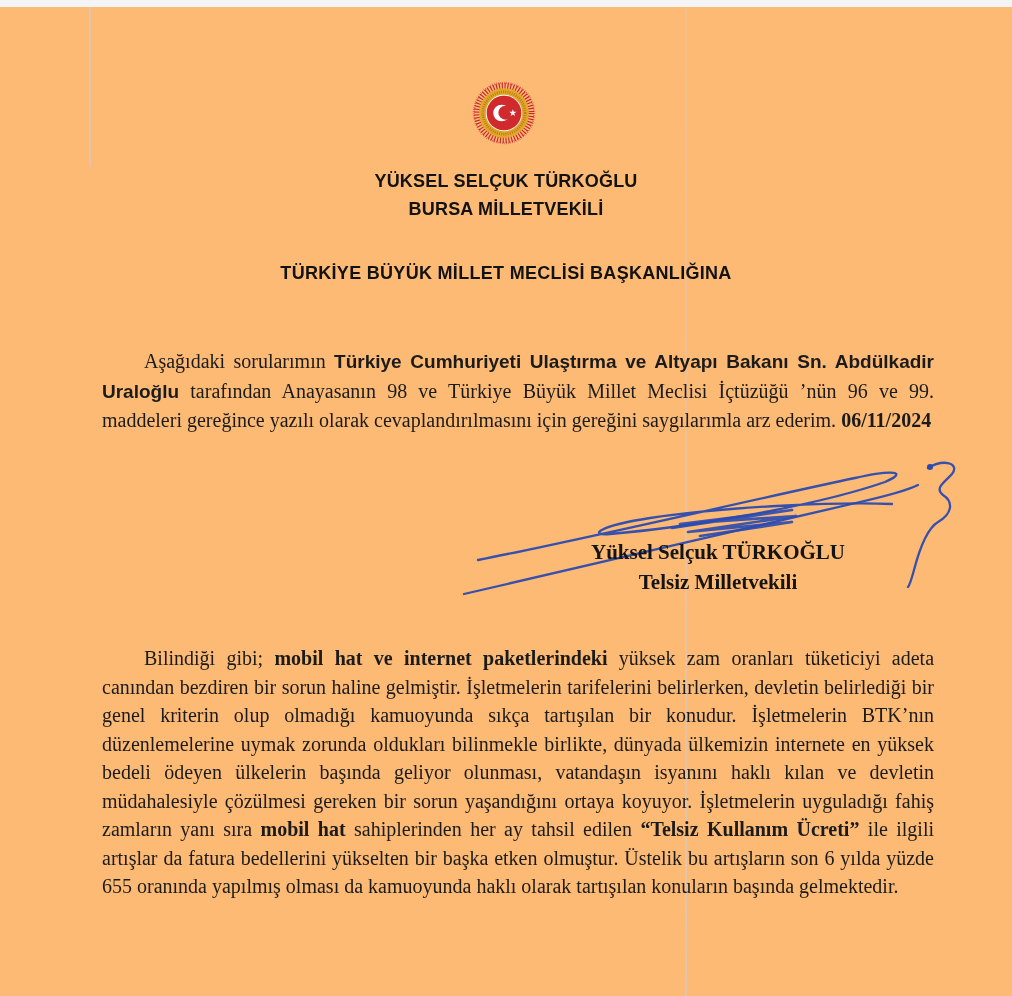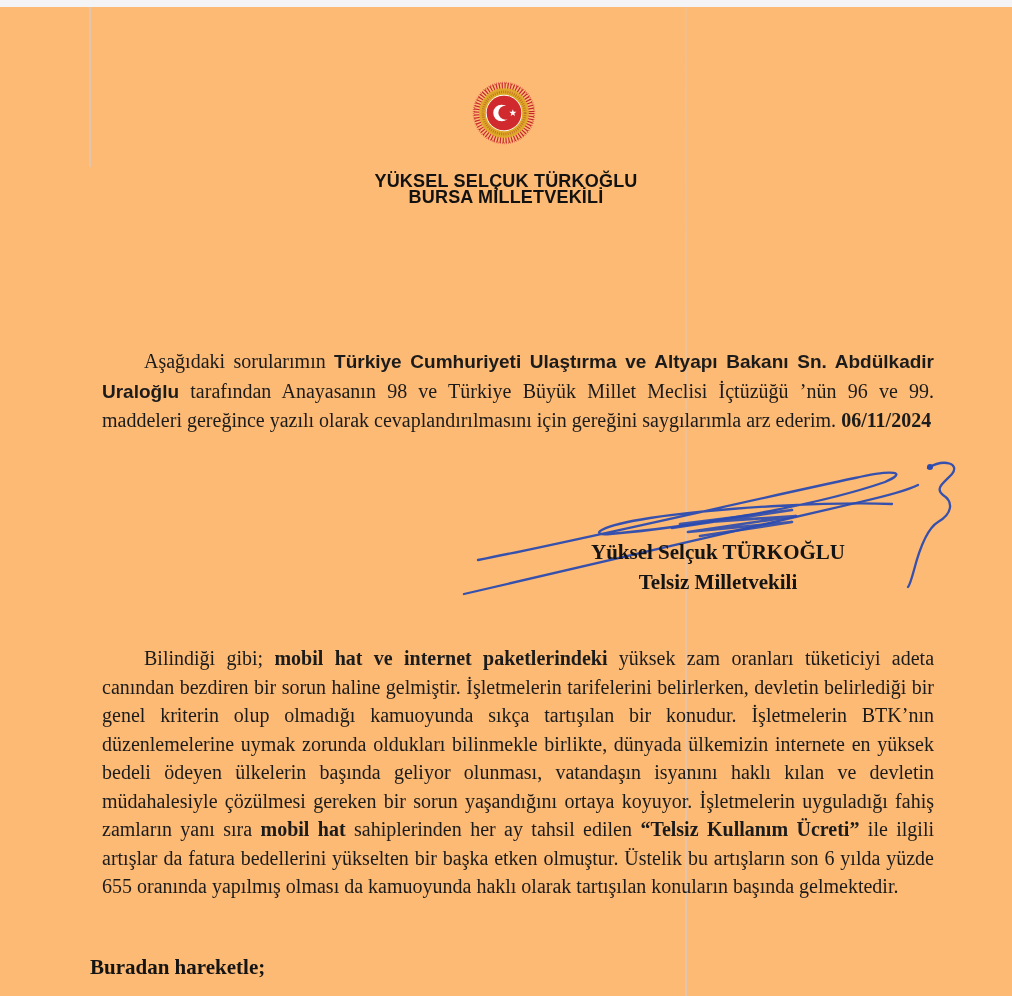--- a/index.html
+++ b/index.html
@@ -30,21 +30,21 @@
   .crescent-outer{fill:#ffffff;}
   .crescent-cut{fill:var(--flag-red);}
   .flag-star{fill:#ffffff;}
 
   .lh-name,.lh-title,.salutation{
     position:absolute;left:0;width:1012px;text-align:center;
     font-family:"Liberation Sans", sans-serif;
     font-weight:bold;color:#121212;font-size:18px;letter-spacing:.2px;
   }
   .lh-name{top:164px;}
-  .lh-title{top:180px;}
+  .lh-title{top:192px;}
   .salutation{top:256px;letter-spacing:.3px;}
 
   .para{
     position:absolute;left:102px;width:832px;margin:0;
     font-size:20px;line-height:28.5px;
     text-align:justify;text-justify:inter-word;
     color:#1b1b1b;
   }
   .para-intro{top:340px;text-indent:42px;}
   .para-body{top:637px;text-indent:42px;}
@@ -91,33 +91,33 @@
       <circle class="flag-circle" cx="50" cy="50" r="25.5"></circle>
       <circle class="crescent-outer" cx="46.5" cy="50" r="12.3"></circle>
       <circle class="crescent-cut" cx="52" cy="49.5" r="10.3"></circle>
       <polygon class="flag-star" points="63,44.5 64.3,48.2 68.2,48.3 65.1,50.7 66.2,54.45 63,52.2 59.8,54.45 60.9,50.7 57.8,48.3 61.7,48.2"></polygon>
     </svg>
   </div>
 
   <div class="lh-name">YÜKSEL SELÇUK TÜRKOĞLU</div>
   <div class="lh-title">BURSA MİLLETVEKİLİ</div>
 
+  <div class="salutation">TÜRKİYE BÜYÜK MİLLET MECLİSİ BAŞKANLIĞINA</div>
 
   <p class="para para-intro"><span class="seg-serif">Aşağıdaki sorularımın </span><span class="seg-sans-bold">Türkiye Cumhuriyeti Ulaştırma ve Altyapı Bakanı Sn. Abdülkadir Uraloğlu</span><span class="seg-serif"> tarafından Anayasanın 98 ve Türkiye Büyük Millet Meclisi İçtüzüğü ’nün 96 ve 99. maddeleri gereğince yazılı olarak cevaplandırılmasını için gereğini saygılarımla arz ederim. </span><span class="seg-serif-bold">06/11/2024</span></p>
 
   <div class="sig-svg">
     <svg viewBox="0 0 520 150">
       <path class="sig-stroke" d="M 24 142 C 110 122, 300 78, 420 50 C 455 42, 472 36, 478 33"></path>
       <path class="sig-stroke" d="M 38 108 C 140 88, 320 46, 415 26 C 455 17, 468 20, 445 30 C 370 56, 240 76, 170 82 C 148 84, 158 74, 210 66 C 290 54, 400 50, 452 52"></path>
       <path class="sig-hatch" d="M 232 76 L 352 58 L 240 72 L 356 64 L 248 80 L 352 70 L 260 84"></path>
       <path class="sig-stroke" d="M 488 16 C 505 6, 520 12, 512 22 C 505 30, 494 36, 503 43 C 514 50, 512 62, 498 70 C 488 76, 480 95, 474 118 C 471 129, 469 134, 468 135"></path>
       <circle class="sig-dot" cx="490" cy="15" r="3"></circle>
     </svg>
   </div>
 
   <div class="sig-name">Yüksel Selçuk TÜRKOĞLU</div>
   <div class="sig-title">Telsiz Milletvekili</div>
 
   <p class="para para-body"><span class="seg-serif">Bilindiği gibi; </span><span class="seg-serif-bold">mobil hat ve internet paketlerindeki</span><span class="seg-serif"> yüksek zam oranları tüketiciyi adeta canından bezdiren bir sorun haline gelmiştir. İşletmelerin tarifelerini belirlerken, devletin belirlediği bir genel kriterin olup olmadığı kamuoyunda sıkça tartışılan bir konudur. İşletmelerin BTK’nın düzenlemelerine uymak zorunda oldukları bilinmekle birlikte, dünyada ülkemizin internete en yüksek bedeli ödeyen ülkelerin başında geliyor olunması, vatandaşın isyanını haklı kılan ve devletin müdahalesiyle çözülmesi gereken bir sorun yaşandığını ortaya koyuyor. İşletmelerin uyguladığı fahiş zamların yanı sıra </span><span class="seg-serif-bold">mobil hat</span><span class="seg-serif"> sahiplerinden her ay tahsil edilen </span><span class="seg-serif-bold">“Telsiz Kullanım Ücreti”</span><span class="seg-serif"> ile ilgili artışlar da fatura bedellerini yükselten bir başka etken olmuştur. Üstelik bu artışların son 6 yılda yüzde 655 oranında yapılmış olması da kamuoyunda haklı olarak tartışılan konuların başında gelmektedir.</span></p>
 
-  <div class="closing">Buradan hareketle;</div>
 
 </div>
 
 </body></html>

